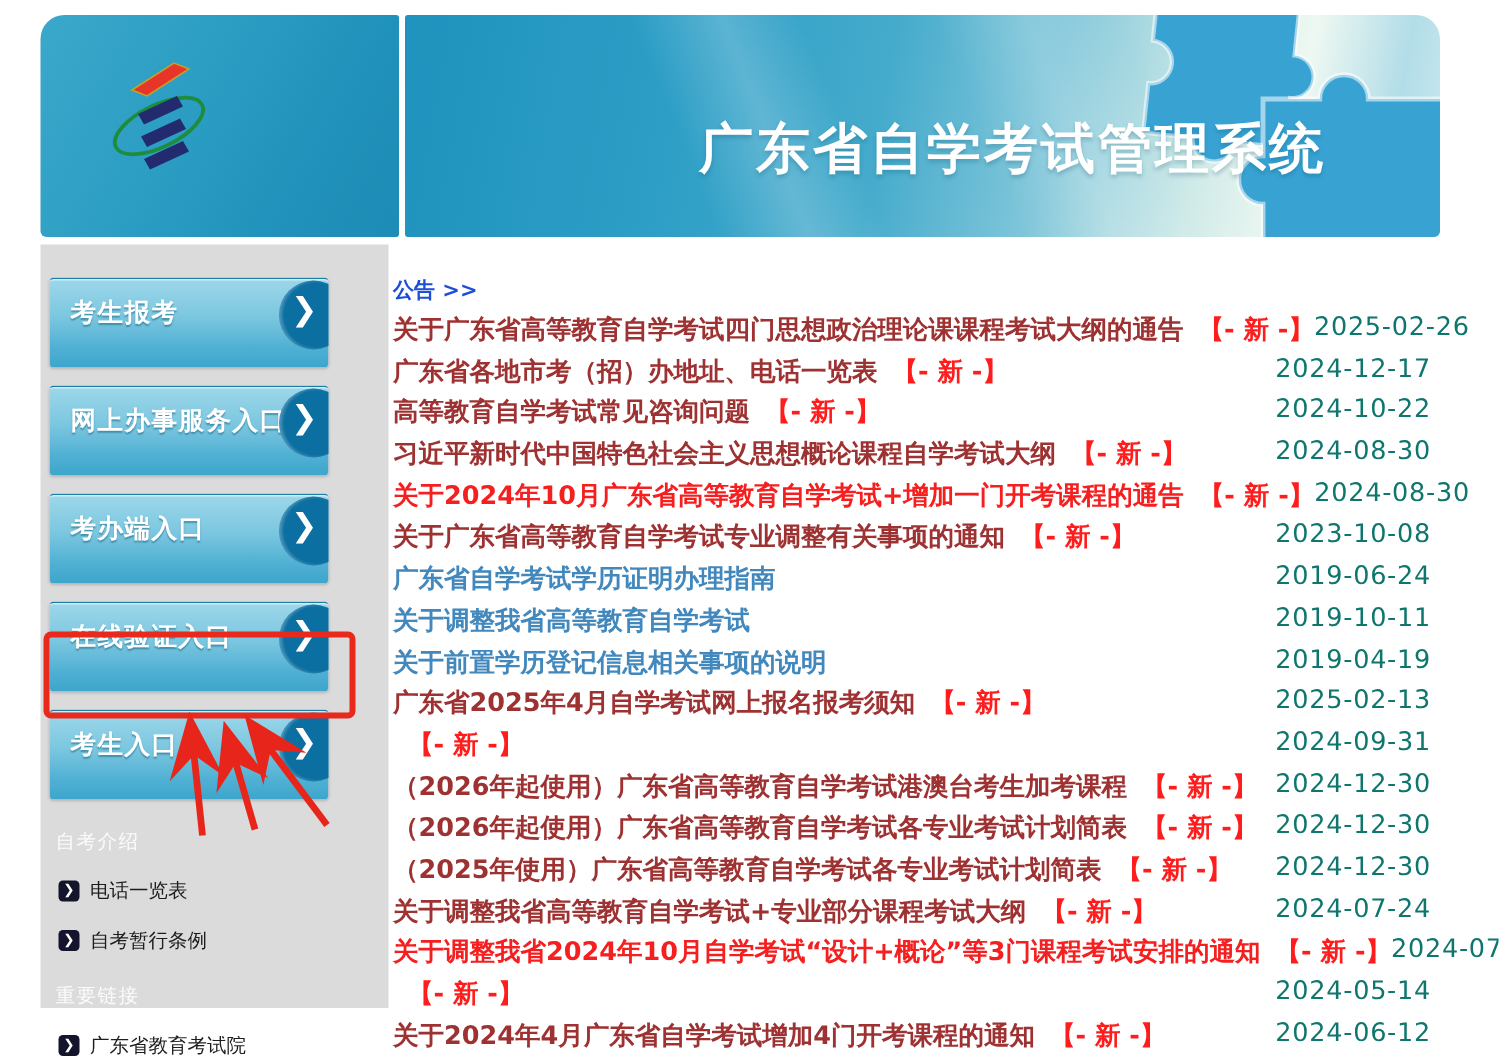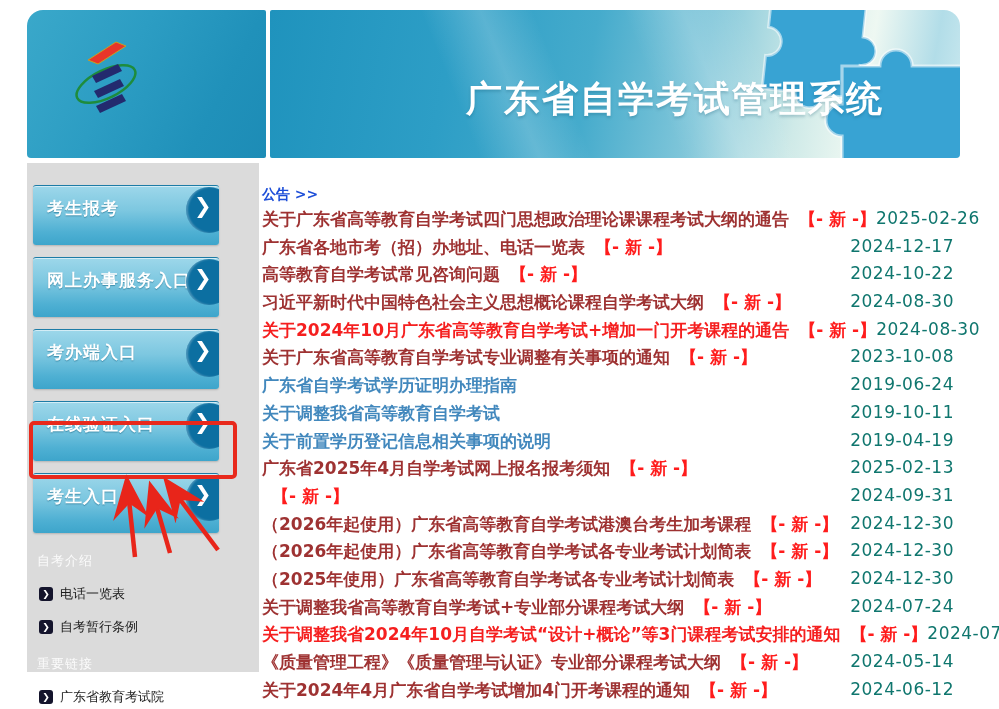--- a/index.html
+++ b/index.html
@@ -252,21 +252,20 @@
     <span class="date">2024-07-24</span>
   </div>
 
   <div class="row">
     <span class="title c-bright">关于调整我省2024年10月自学考试“设计+概论”等3门课程考试安排的通知</span>
     <span class="tag">【- 新 -】</span>
     <span class="date">2024-07-11</span>
   </div>
 
   <div class="row">
-    <span class="title c-dark">《质量管理工程》《质量管理与认证》专业部分课程考试大纲</span>
     <span class="tag">【- 新 -】</span>
     <span class="date">2024-05-14</span>
   </div>
 
   <div class="row">
     <span class="title c-dark">关于2024年4月广东省自学考试增加4门开考课程的通知</span>
     <span class="tag">【- 新 -】</span>
     <span class="date">2024-06-12</span>
   </div>
 </div>

